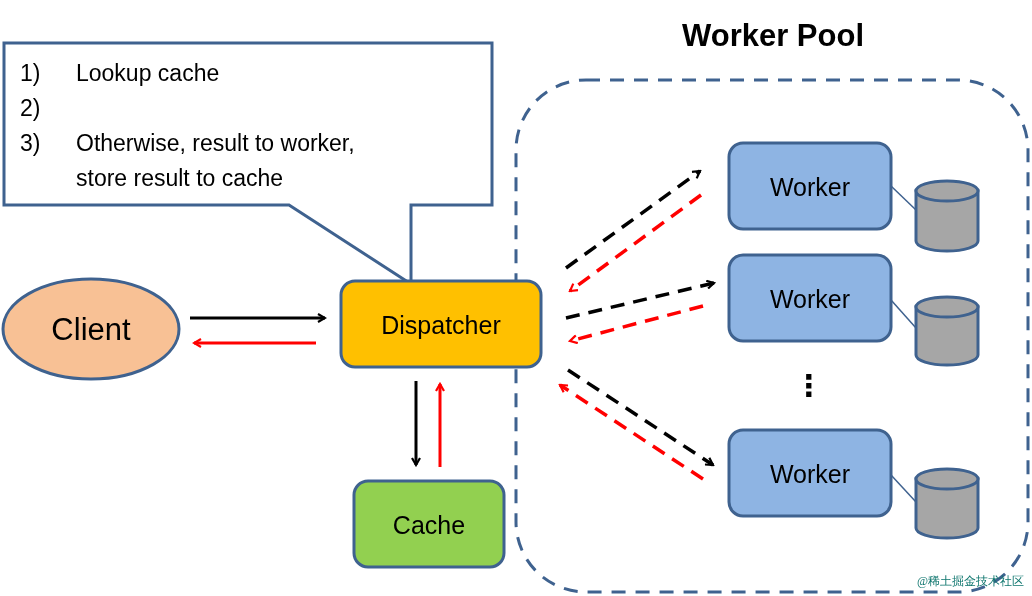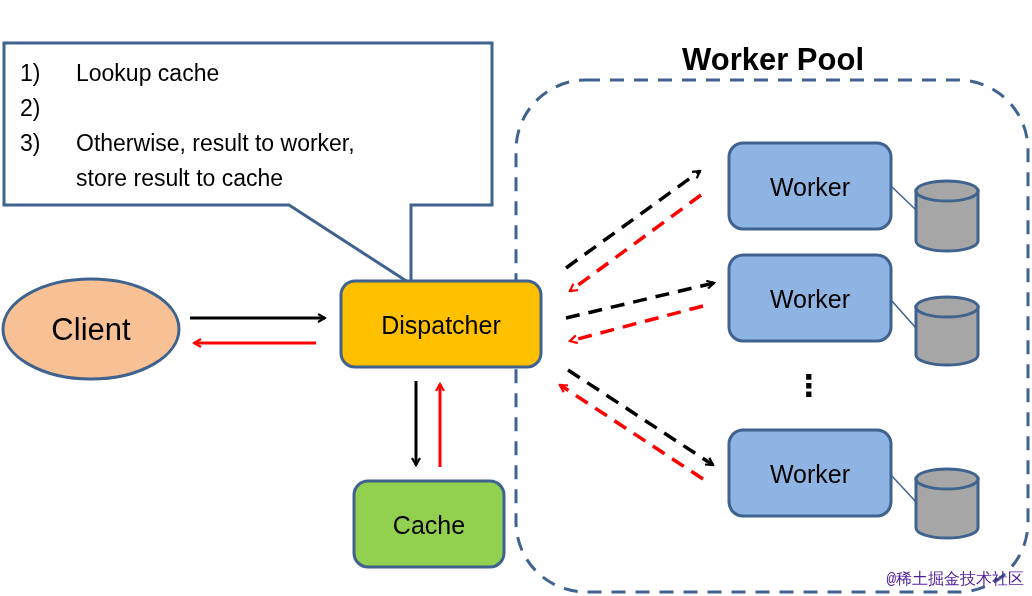--- a/index.html
+++ b/index.html
@@ -4,23 +4,23 @@
   <style>
     html, body { margin: 0; padding: 0; background: #ffffff; }
     body { width: 1032px; height: 596px; position: relative; overflow: hidden;
            font-family: "Liberation Sans", "DejaVu Sans", sans-serif; }
     svg { position: absolute; left: 0; top: 0; }
     .lbl { font-family: "Liberation Sans", "DejaVu Sans", sans-serif; fill: #000; }
     .note-line { position: absolute; font-size: 23px; font-weight: normal; color: #000;
                  font-family: "Liberation Sans", "DejaVu Sans", sans-serif; white-space: nowrap; }
     .note-num { position: absolute; left: 20px; }
     .note-text { position: absolute; left: 76px; }
-    .watermark { position: absolute; right: 8px; bottom: 6px; font-size: 16px; color: #4c1d95;
-                 font-family: Liberation Mono, monospace; }
-    .title { position: absolute; left: 682px; top: 18px; font-size: 31px; font-weight: bold; color: #000; margin-top: 24px; }
+    .watermark { position: absolute; right: 8px; bottom: 6px; font-size: 12px; color: #0f766e;
+                 font-family: Liberation Serif, serif; }
+    .title { position: absolute; left: 682px; top: 18px; font-size: 31px; font-weight: bold; color: #000; }
   </style>
 </head>
 <body>
 
 <svg width="1032" height="596" viewBox="0 0 1032 596">
   <defs>
     <marker id="ah-black" markerWidth="10" markerHeight="10" refX="8" refY="5" orient="auto" markerUnits="userSpaceOnUse" viewBox="0 0 10 10">
       <path d="M1,1 L8,5 L1,9" fill="none" stroke="#000" stroke-width="2.2"></path>
     </marker>
     <marker id="ah-red" markerWidth="10" markerHeight="10" refX="8" refY="5" orient="auto" markerUnits="userSpaceOnUse" viewBox="0 0 10 10">

